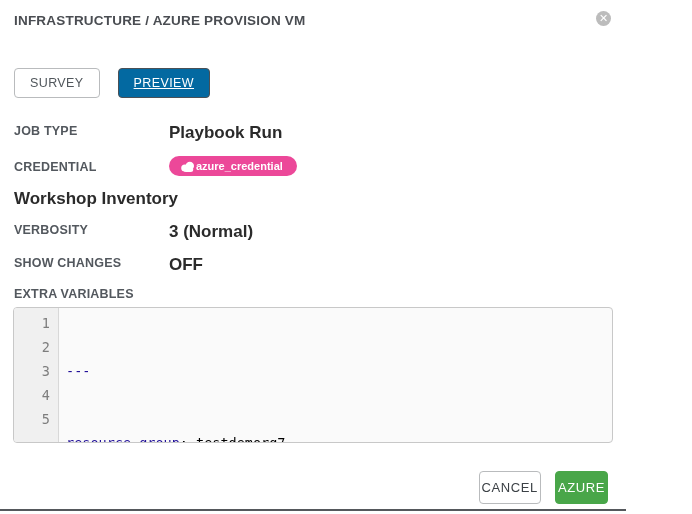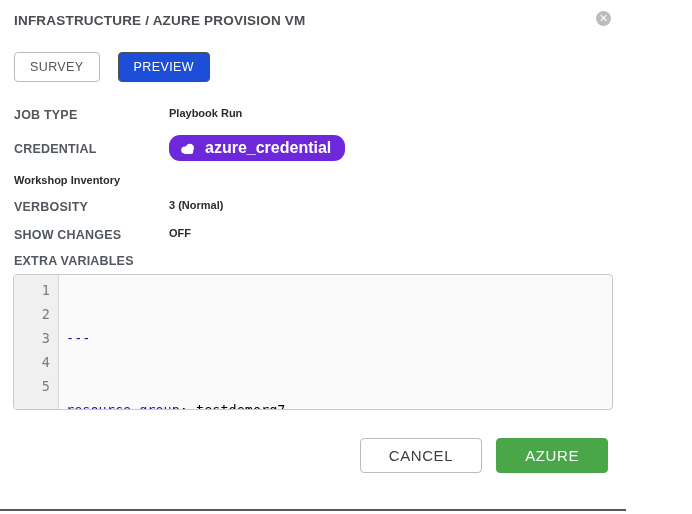--- a/index.html
+++ b/index.html
@@ -40,66 +40,66 @@
     font-weight: bold;
     line-height: 15px;
     text-align: center;
     cursor: pointer;
     user-select: none;
   }
   
   .tabs {
     display: flex;
     gap: 18px;
-    margin: 24px 14px 0 14px;
+    margin: 40px 14px 0 14px;
   }
   .tab {
     font-size: 12.5px;
     letter-spacing: 0.4px;
     padding: 7px 15px;
     border-radius: 4px;
     border: 1px solid #b9bbbd;
     background: #fff;
     color: #50565b;
     cursor: pointer;
   }
   .tab.active {
-    background: #1d4ed8;
+    background: #0369a1;
     border-color: #4a5056;
     color: #fff;
+    text-decoration: underline;
   }
   
   .details { margin: 25px 14px 0 14px; font-weight: bold; }
   .row {
     display: flex;
     align-items: flex-start;
     margin-bottom: 13px;
   }
   .row.badge-row { align-items: center; }
   .row.gap-after { margin-bottom: 12px; }
   .row .label {
     width: 155px;
     flex: 0 0 155px;
     font-size: 12.5px;
     color: #53585e;
     text-transform: uppercase;
     letter-spacing: 0.2px;
     padding-top: 1px;
   }
   .row .value {
-    font-size: 11px;
+    font-size: 17px;
     color: #2b2b2b;
   }
   .credential-badge {
     display: inline-flex;
     align-items: center;
-    gap: 9px;
-    background: #6d28d9;
+    background: #ec4899;
     color: #ffffff;
-    font-size: 16px;
+    font-size: 11px;
     padding: 4px 14px 4px 11px;
     border-radius: 11px;
     cursor: pointer;
   }
   .credential-badge svg { display: block; }
   
   .extra-vars-label {
     margin: 9px 14px 0 14px;
     font-size: 12.5px;
     color: #53585e;
@@ -135,23 +135,23 @@
   }
   .code .key { color: #221199; }
   
   .footer {
     display: flex;
     justify-content: flex-end;
     gap: 14px;
     margin: 28px 18px 0 0;
   }
   .btn {
-    font-size: 15px;
+    font-size: 13px;
     letter-spacing: 0.6px;
-    padding: 8px 28px;
+    padding: 8px 2px;
     border-radius: 4px;
     cursor: pointer;
     border: 1px solid transparent;
   }
   .btn-cancel {
     background: #fff;
     border-color: #b9bbbd;
     color: #3c4146;
   }
   .btn-launch {

